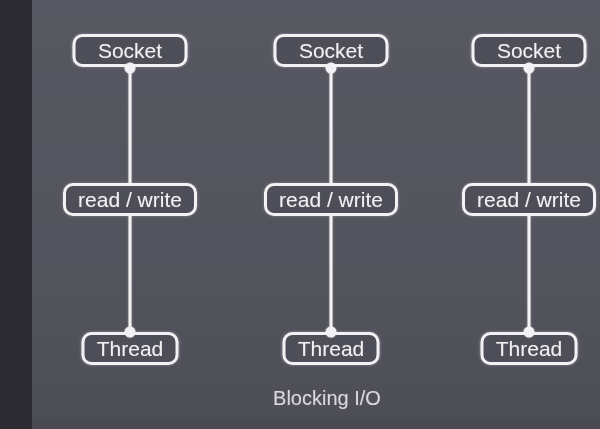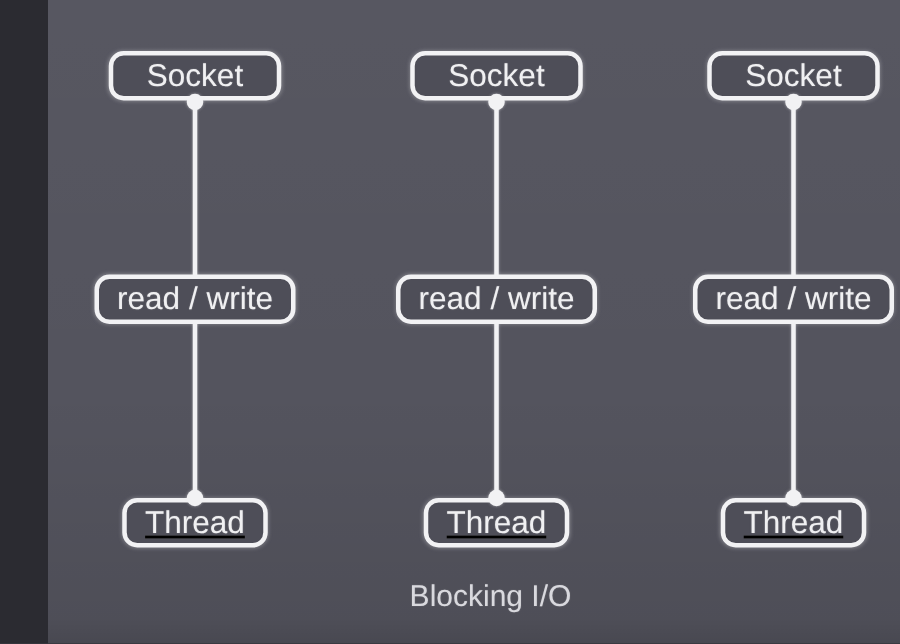--- a/index.html
+++ b/index.html
@@ -76,21 +76,21 @@
   }
   .node span {
     color: var(--node-text, #f0f0f2);
     font-size: 21px;
     line-height: 1;
     white-space: nowrap;
     text-shadow: 0 0 1px rgba(240,240,242,0.35);
   }
   .node-socket { top: 34px;  width: 115px; }
   .node-rw     { top: 183px; width: 134px; justify-content: center; }
-  .node-thread { top: 332px; width: 97px; text-decoration: underline;  }
+  .node-thread { top: 332px; width: 97px;  }
 
   .caption {
     position: absolute;
     left: 0;
     top: 387px;
     width: 590px;
     text-align: center;
     font-size: 20px;
     color: var(--caption-text, #d9d9de);
     text-shadow: 0 0 1px rgba(217,217,222,0.3);

